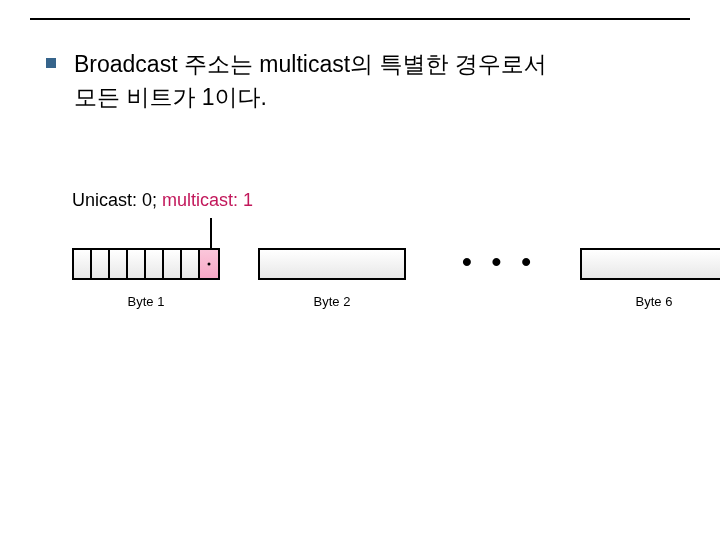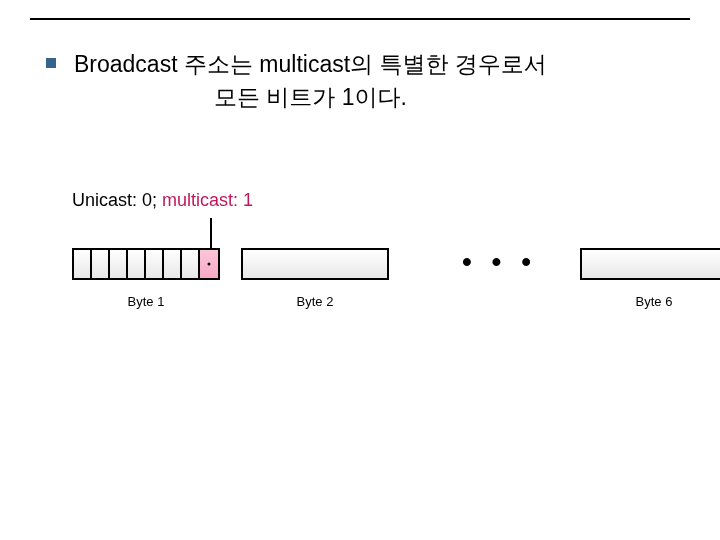--- a/index.html
+++ b/index.html
@@ -29,21 +29,20 @@
     width: 660px;
     height: 2px;
     background: #000000;
     margin-bottom: 28px;
   }
   .bullet-row {
     display: flex;
     align-items: flex-start;
     margin-left: 16px;
     margin-bottom: 44px;
-    text-align: center;
   }
   .bullet-square {
     width: 10px;
     height: 10px;
     background: #36648b;
     margin-top: 10px;
     margin-right: 18px;
     flex: 0 0 auto;
   }
   .bullet-text {
@@ -78,21 +77,21 @@
     width: 2px;
     height: 30px;
     background: #000000;
   }
 
   .byte-group {
     position: absolute;
     top: 58px;
   }
   .byte1 { left: 32px; }
-  .byte2 { left: 201px; }
+  .byte2 { left: 218px; }
   .byte6 { left: 540px; }
 
   .byte-box {
     display: flex;
     border: 2px solid #000000;
     box-sizing: border-box;
   }
   .byte-box.plain {
     width: 148px;
     height: 32px;

